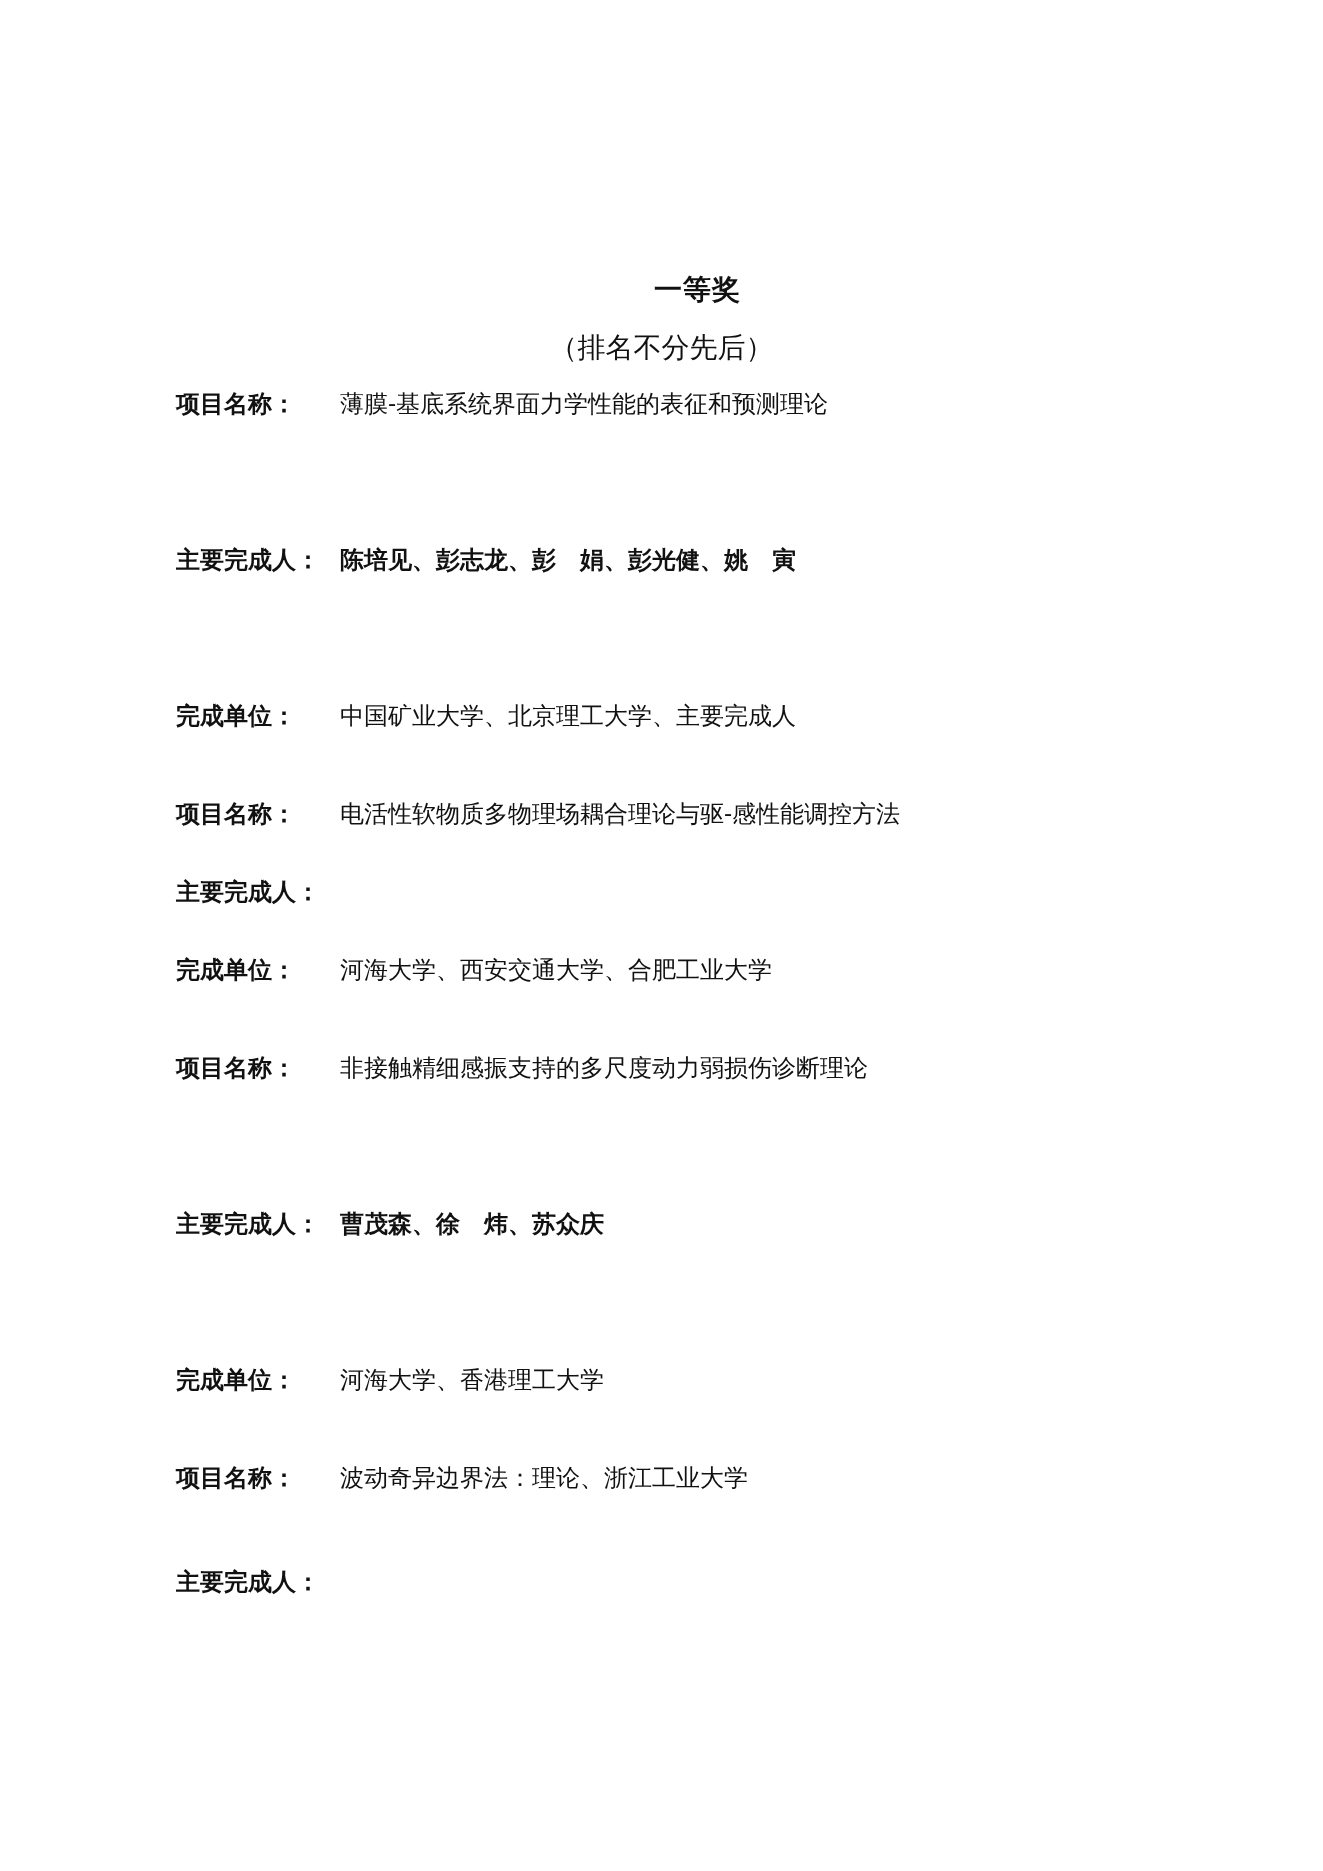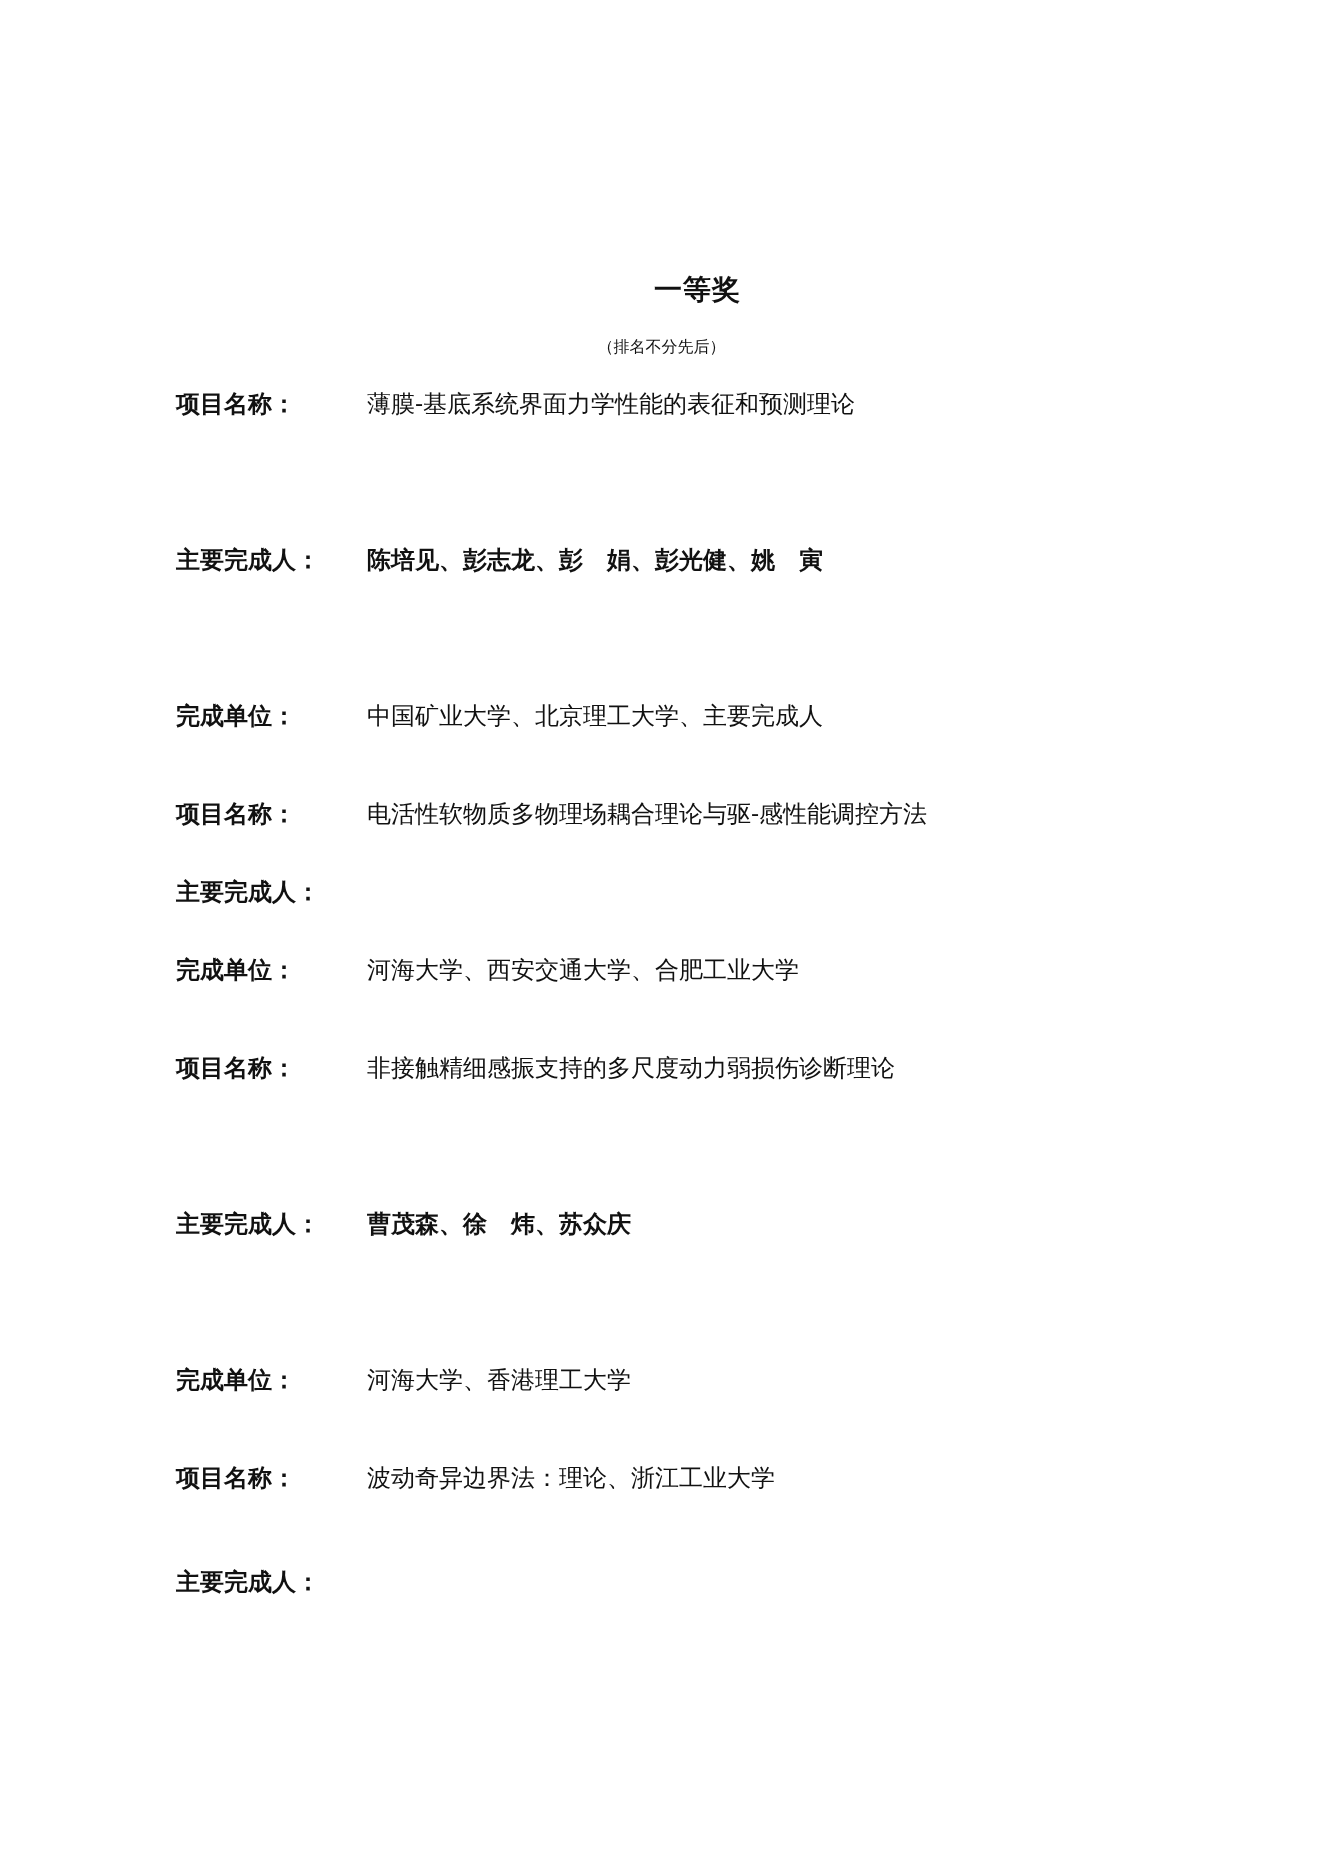--- a/index.html
+++ b/index.html
@@ -22,41 +22,40 @@
       font-size: 28px;
       line-height: 36px;
       letter-spacing: 1px;
       padding-left: 36px;
     }
     .subtitle {
       position: absolute;
       top: 332px;
       left: 0; width: 1323px;
       text-align: center;
-      font-size: 16px;
+      font-size: 28px;
       line-height: 32px;
-      font-family: Liberation Mono, monospace;
     }
     .projects { position: absolute; left: 176px; top: 378px; width: 1000px; }
     .project { margin-bottom: 46px; }
     .row {
       display: flex;
       align-items: center;
       font-size: 24px;
       line-height: 52px;
     }
     .label {
       width: 164px;
       flex: 0 0 164px;
       font-family: "DejaVu Sans", "Liberation Sans", sans-serif;
       font-weight: bold;
       font-size: 24px;
       white-space: nowrap;
     }
-    .value { flex: 1; white-space: pre-wrap; margin-left: 27px; }
+    .value { flex: 1; white-space: pre-wrap; }
     .value .line { display: block; font-weight: bold; }
   </style>
 </head>
 <body>
 
 <div class="page">
   <div class="title">一等奖</div>
   <div class="subtitle">（排名不分先后）</div>
 
   <div class="projects">

